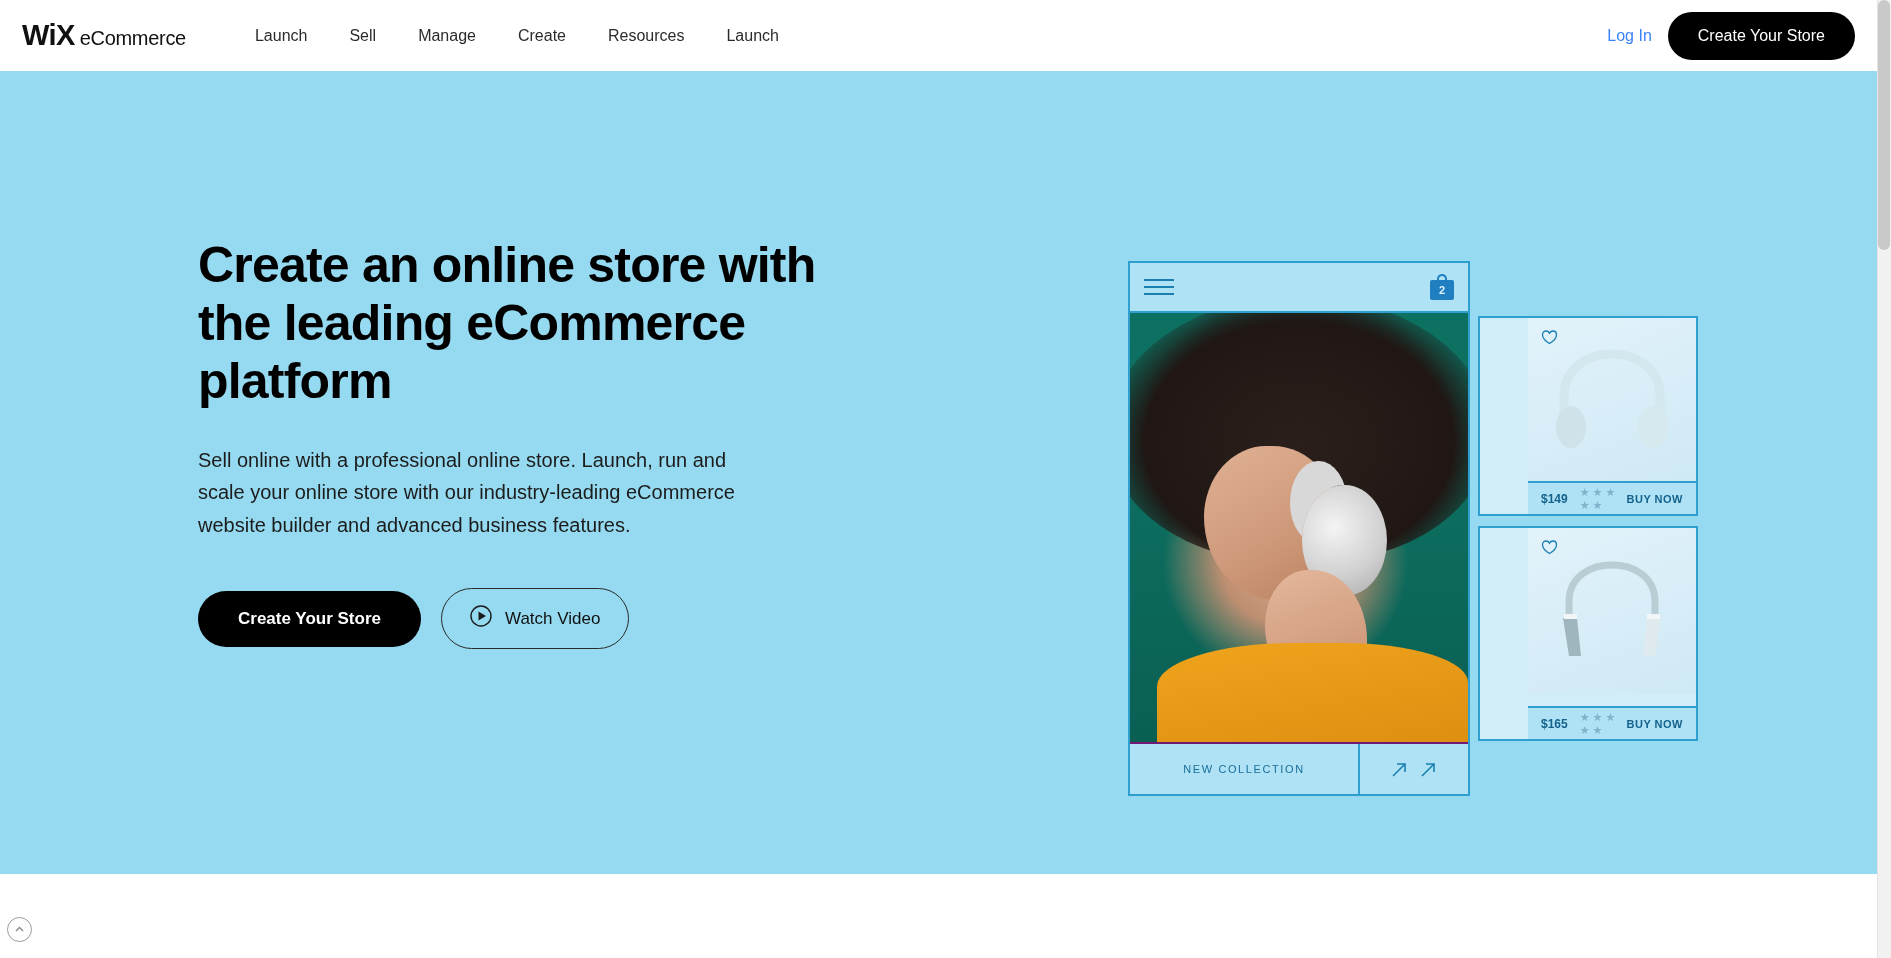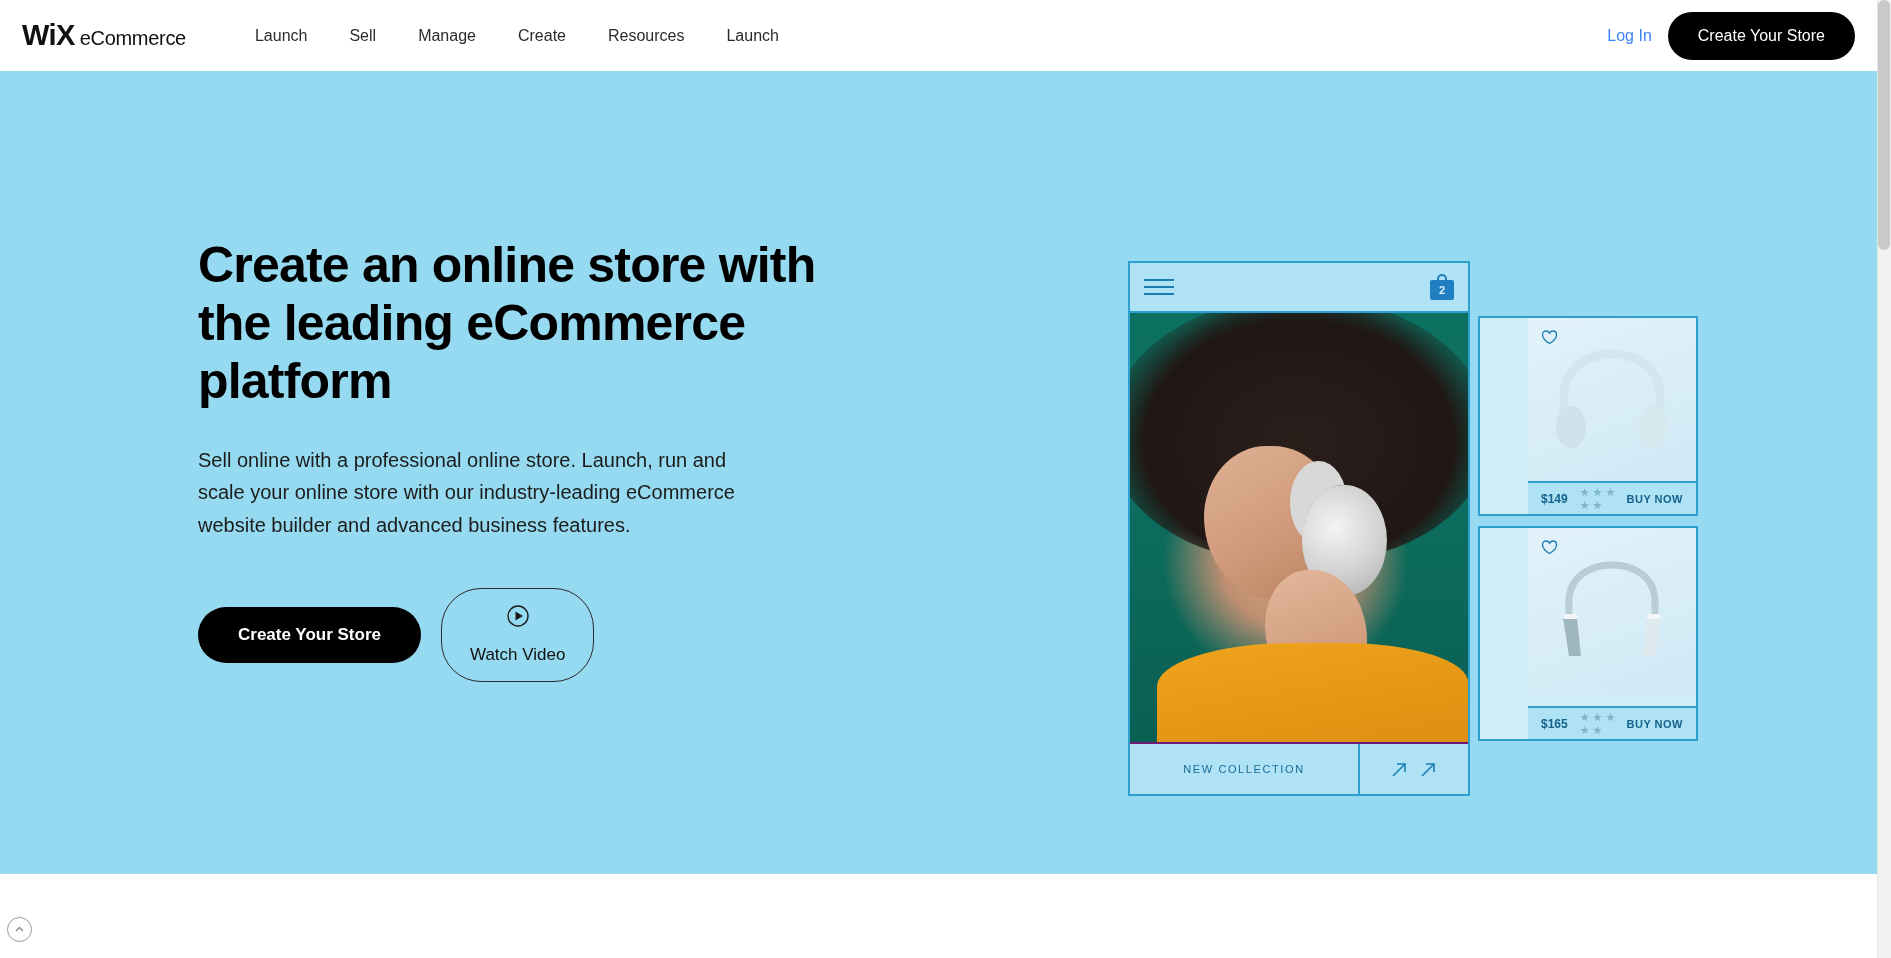--- a/index.html
+++ b/index.html
@@ -63,21 +63,20 @@
     background:#000000; color:#ffffff; border:none; border-radius:40px;
     font-size:17px; font-weight:bold; font-family:inherit; cursor:pointer;
     padding:18px 40px; white-space:nowrap;
   }
   .btn-video {
     margin-left:20px; background:transparent; color:#111111;
     border:1.5px solid #2a2a2a; border-radius:40px;
     font-size:17px; font-family:inherit; cursor:pointer;
     padding:16px 28px; display:flex; align-items:center; gap:13px;
     white-space:nowrap;
-    flex-direction:column;
   }
 
   
   .mockup {
     position:absolute; left:1128px; top:190px; width:570px; height:570px;
   }
   .mock-main {
     position:absolute; left:0; top:0; width:342px; height:535px;
     border:2px solid #2f9fd0; background:#aee2f4;
     display:flex; flex-direction:column;

